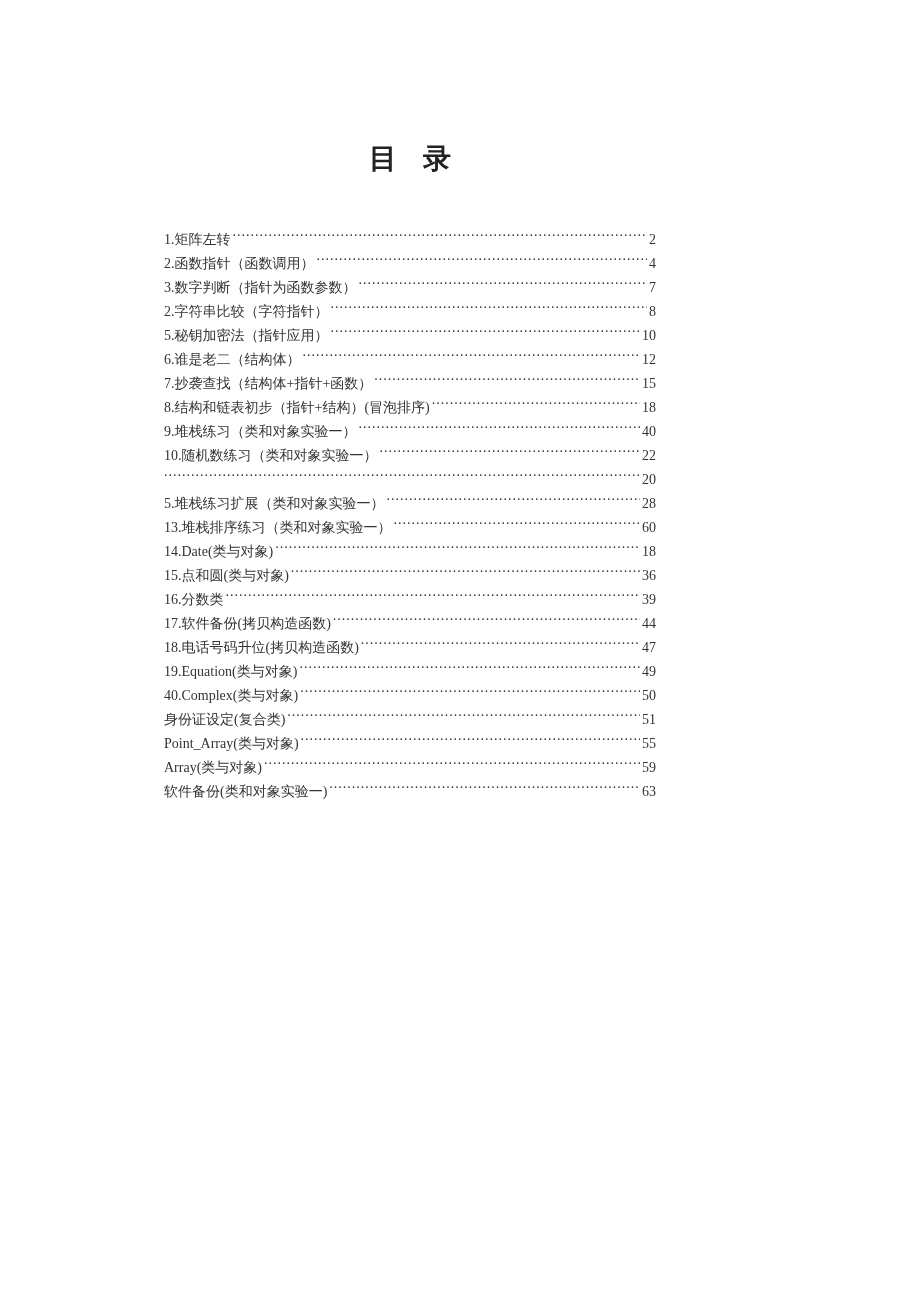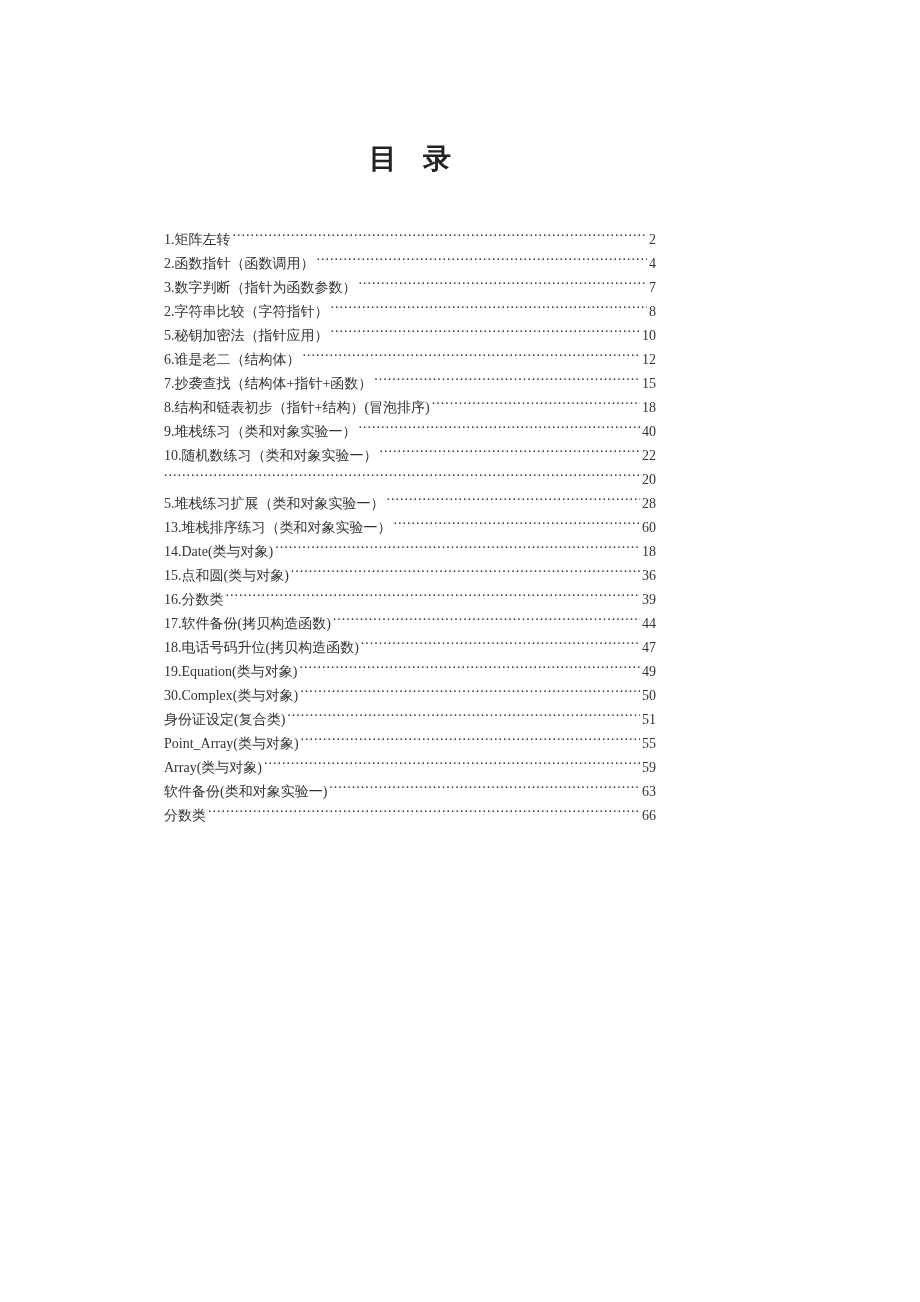--- a/index.html
+++ b/index.html
@@ -154,21 +154,21 @@
         <span class="toc-label">18.电话号码升位(拷贝构造函数)</span>
         <span class="toc-leader"></span>
         <span class="toc-page">47</span>
       </div>
       <div class="toc-row">
         <span class="toc-label">19.Equation(类与对象)</span>
         <span class="toc-leader"></span>
         <span class="toc-page">49</span>
       </div>
       <div class="toc-row">
-        <span class="toc-label">30.Complex(类与对象)</span>
+        <span class="toc-label">40.Complex(类与对象)</span>
         <span class="toc-leader"></span>
         <span class="toc-page">50</span>
       </div>
       <div class="toc-row">
         <span class="toc-label">身份证设定(复合类)</span>
         <span class="toc-leader"></span>
         <span class="toc-page">51</span>
       </div>
       <div class="toc-row">
         <span class="toc-label">Point_Array(类与对象)</span>
@@ -178,19 +178,14 @@
       <div class="toc-row">
         <span class="toc-label">Array(类与对象)</span>
         <span class="toc-leader"></span>
         <span class="toc-page">59</span>
       </div>
       <div class="toc-row">
         <span class="toc-label">软件备份(类和对象实验一)</span>
         <span class="toc-leader"></span>
         <span class="toc-page">63</span>
       </div>
-      <div class="toc-row">
-        <span class="toc-label">分数类</span>
-        <span class="toc-leader"></span>
-        <span class="toc-page">66</span>
-      </div>
     </div>
 </div>
 
 </body></html>

